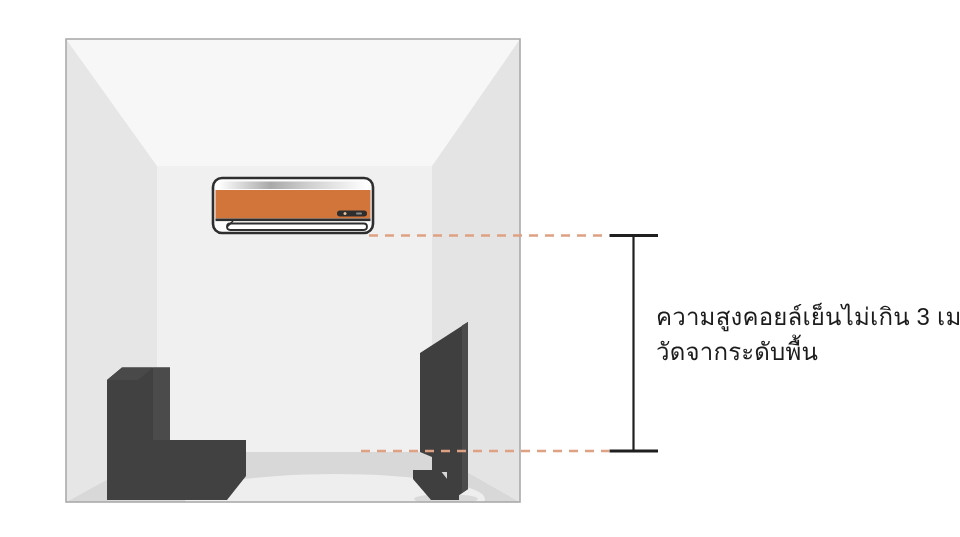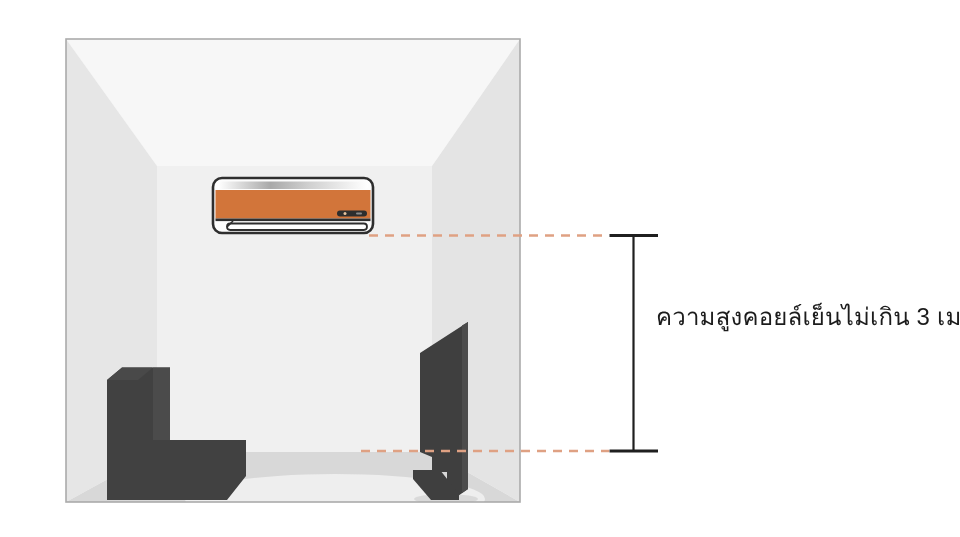--- a/index.html
+++ b/index.html
@@ -86,15 +86,16 @@
 
     <g stroke="#1f1f1f" fill="none">
       <line x1="609.5" y1="235.5" x2="658" y2="235.5" stroke-width="2.8"></line>
       <line x1="609.5" y1="451" x2="658" y2="451" stroke-width="2.8"></line>
       <line x1="633.5" y1="235.5" x2="633.5" y2="451" stroke-width="2.2"></line>
     </g>
   </svg>
 
   <div class="annotation-text">
     <div>ความสูงคอยล์เย็นไม่เกิน 3 เมตร</div>
+    <div>วัดจากระดับพื้น</div>
   </div>
 
 </div>
 
 </body></html>

